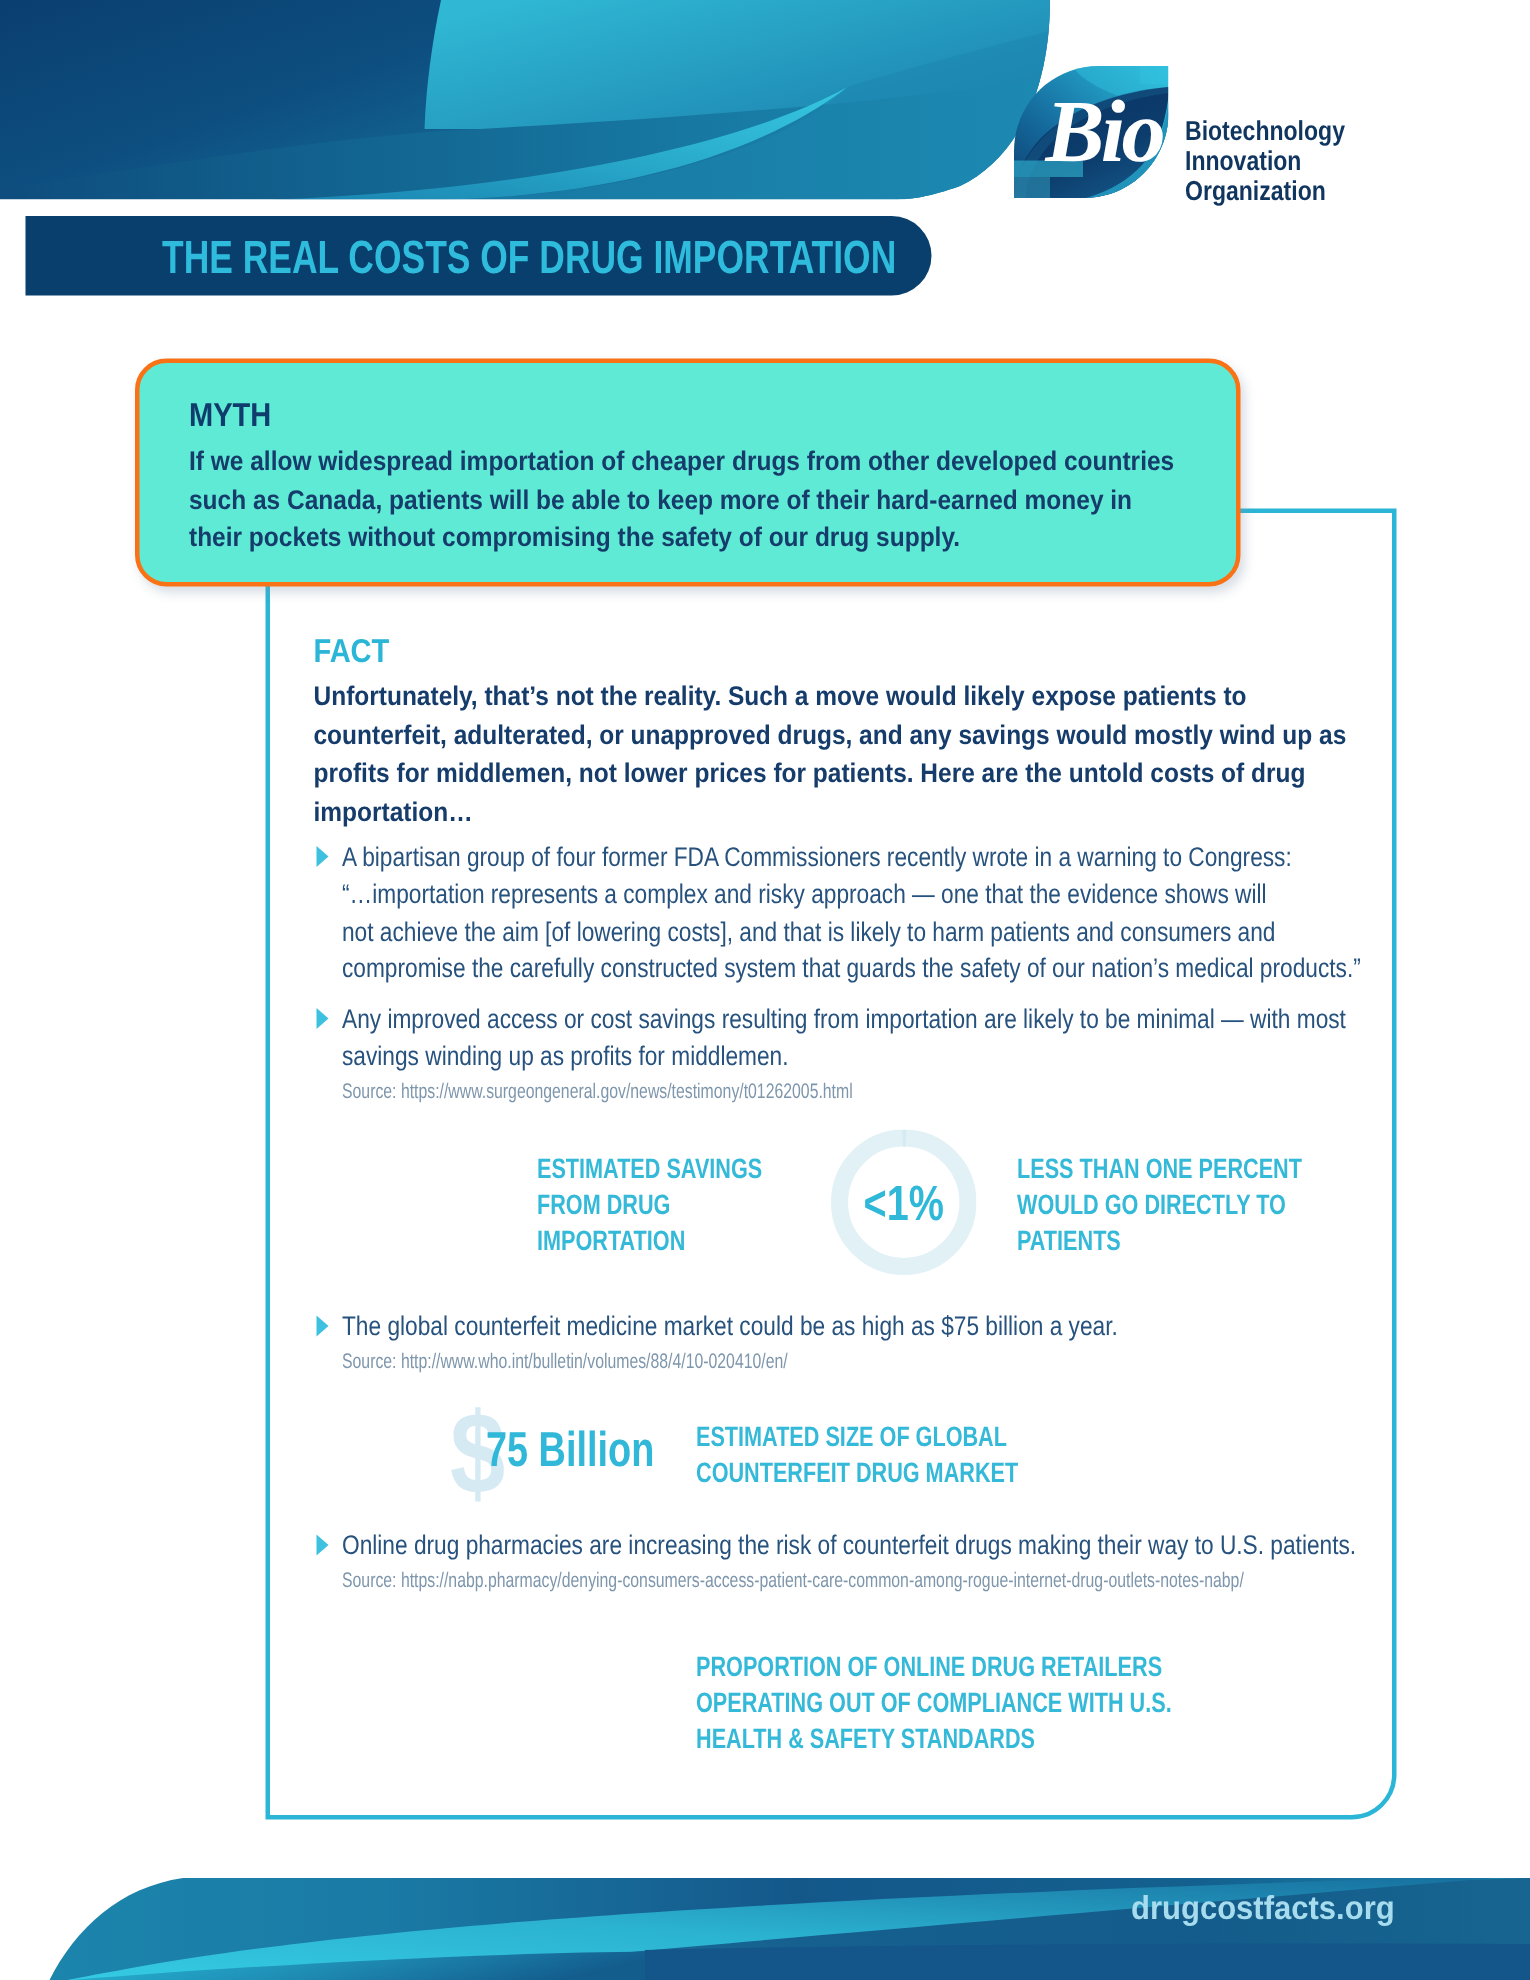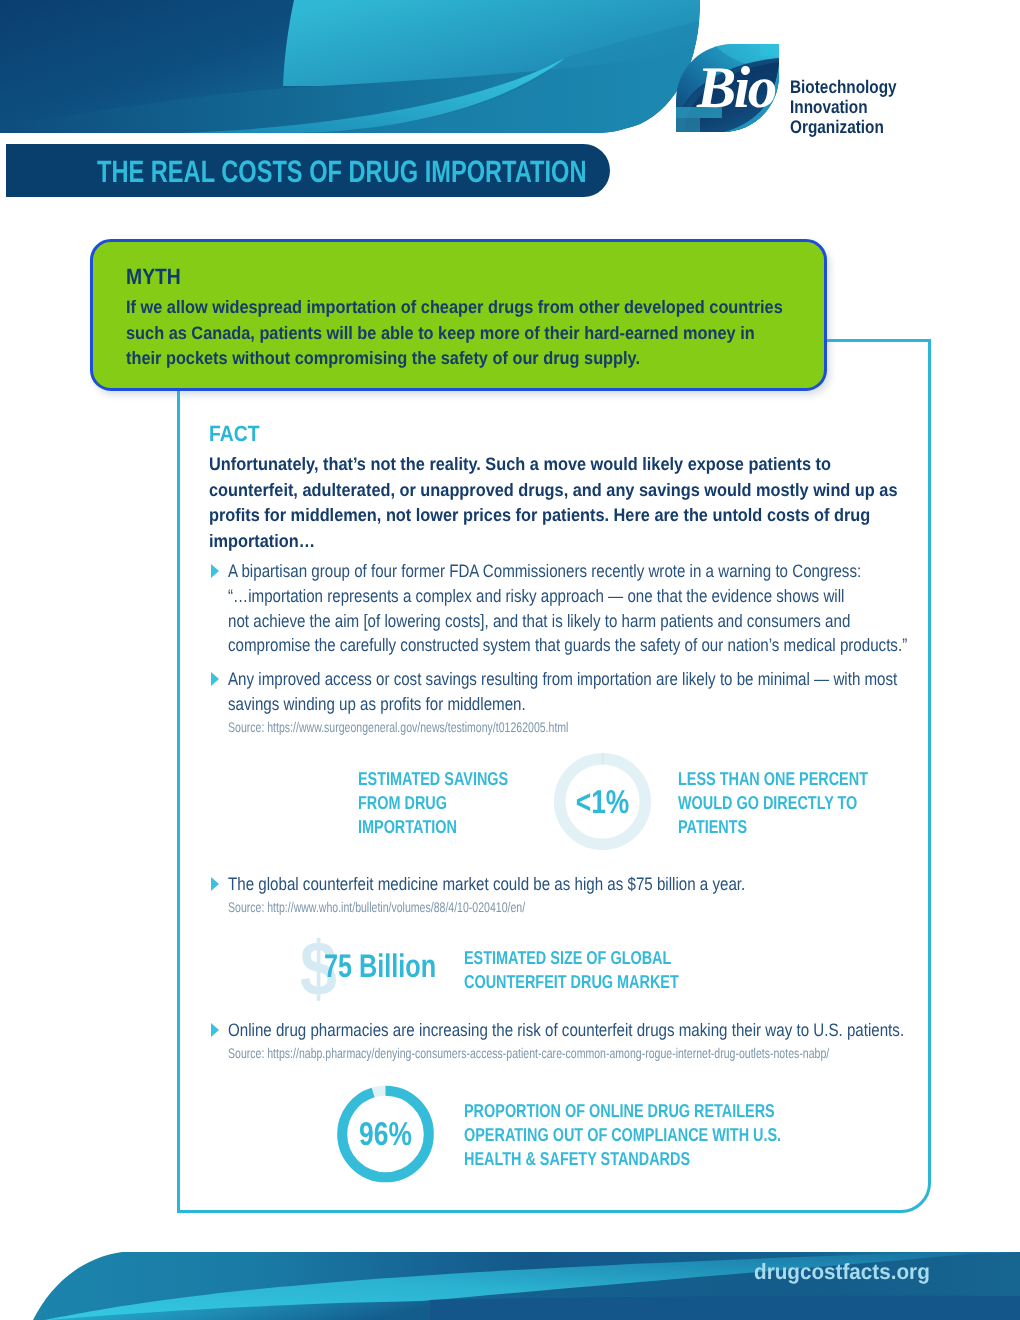--- a/index.html
+++ b/index.html
@@ -9,32 +9,32 @@
        -webkit-font-smoothing:antialiased;text-rendering:geometricPrecision;}
   .page{position:relative;width:1020px;height:1320px;background:#fff;}
 
   
   .hdr-art{position:absolute;left:0;top:0;width:702px;height:133px;}
   .logo-wrap{position:absolute;left:676px;top:44px;width:300px;height:100px;text-decoration:underline;}
   .logo-mark{position:absolute;left:0;top:0;width:103px;height:88px;}
   .logo-text{position:absolute;left:114px;top:33px;color:#10355f;font-weight:bold;font-size:18.3px;
              line-height:20px;white-space:pre;width:250px;transform:scaleX(0.84);transform-origin:0 0;}
 
-  .banner{position:absolute;left:6px;top:144px;width:604px;height:53px;background:#083f6d;
+  .banner{position:absolute;left:17px;top:144px;width:604px;height:53px;background:#083f6d;
           border-radius:0 27px 27px 0;}
   .banner-title{position:absolute;left:91px;top:9px;color:#2fbcdc;font-weight:bold;font-size:31px;
                 white-space:nowrap;transform:scaleX(0.762);transform-origin:0 0;line-height:1.2;}
 
   
   .fact-box{position:absolute;left:177px;top:339px;width:754px;height:874px;border:3px solid #2bb5d6;
             border-radius:0 0 30px 0;background:transparent;}
 
   
-  .myth-box{position:absolute;left:90px;top:239px;width:737px;height:152px;background:#84cc16;
-            border:3px solid #1d4ed8;border-radius:21px;
+  .myth-box{position:absolute;left:90px;top:239px;width:737px;height:152px;background:#5eead4;
+            border:3px solid #f97316;border-radius:21px;
             box-shadow:3px 4px 7px rgba(125,145,170,0.30);}
   .myth-label{position:absolute;left:33px;top:22px;color:#103c6d;font-weight:bold;font-size:22px;
               transform:scaleX(0.88);transform-origin:0 0;line-height:1.2;}
   .myth-body{position:absolute;left:33px;top:53px;width:760px;color:#153c6a;font-weight:bold;font-size:18px;
              line-height:25.6px;transform:scaleX(0.907);transform-origin:0 0;white-space:pre;}
 
   
   .fact-label{position:absolute;left:209px;top:421px;color:#2bb5d6;font-weight:bold;font-size:22px;
               transform:scaleX(0.88);transform-origin:0 0;line-height:1.2;}
   .fact-body{position:absolute;left:209px;top:452px;width:820px;color:#153c6a;font-weight:bold;font-size:18px;
@@ -215,27 +215,20 @@
   </div>
   <div class="stat-text" style="left:678px;top:767px;">LESS THAN ONE PERCENT
 WOULD GO DIRECTLY TO
 PATIENTS</div>
 
   <div class="dollar-sign" style="left:300px;top:931px;">$</div>
   <div class="dollar-val" style="left:324px;top:950px;">75 Billion</div>
   <div class="stat-text" style="left:464px;top:946px;">ESTIMATED SIZE OF GLOBAL
 COUNTERFEIT DRUG MARKET</div>
 
-  <div class="donut" style="left:337px;top:1085px;width:97px;height:98px;">
-    <svg viewBox="0 0 97 98" width="97" height="98">
-      <circle cx="48.5" cy="49" r="43.3" fill="none" stroke="#e2f1f6" stroke-width="10"></circle>
-      <circle cx="48.5" cy="49" r="43.3" fill="none" stroke="#35bcd9" stroke-width="10" stroke-dasharray="259 13" transform="rotate(-90 48.5 49)"></circle>
-    </svg>
-    <div class="val" style="font-size:33px;transform:scaleX(0.80);">96%</div>
-  </div>
   <div class="stat-text" style="left:464px;top:1099px;">PROPORTION OF ONLINE DRUG RETAILERS
 OPERATING OUT OF COMPLIANCE WITH U.S.
 HEALTH &amp; SAFETY STANDARDS</div>
 
   <svg class="ftr-art" viewBox="0 0 1020 82" preserveAspectRatio="none">
     <defs>
       <linearGradient id="fg1" x1="0" y1="0" x2="1" y2="0">
         <stop offset="0" stop-color="#1c86ad"></stop>
           <stop offset="0.25" stop-color="#1a7ba5"></stop>
         <stop offset="0.52" stop-color="#14588a"></stop>

